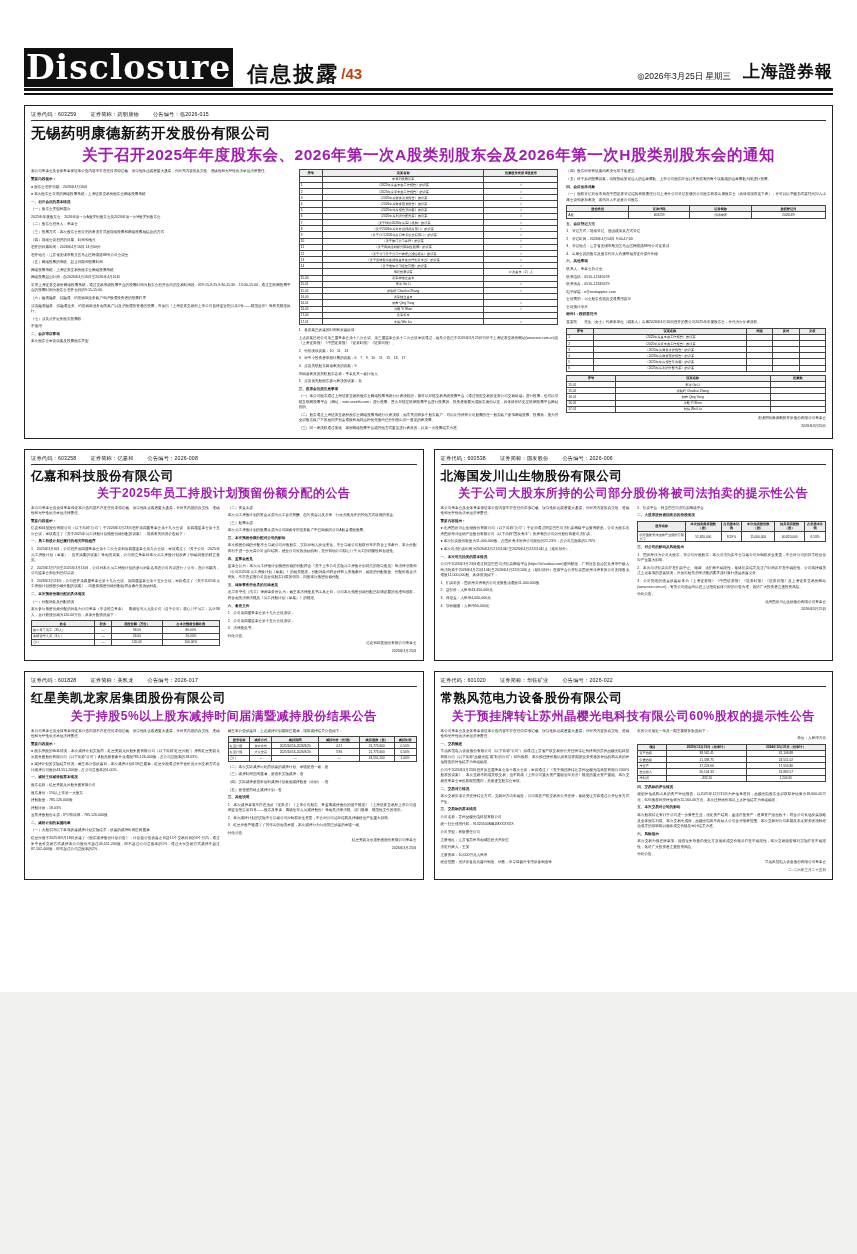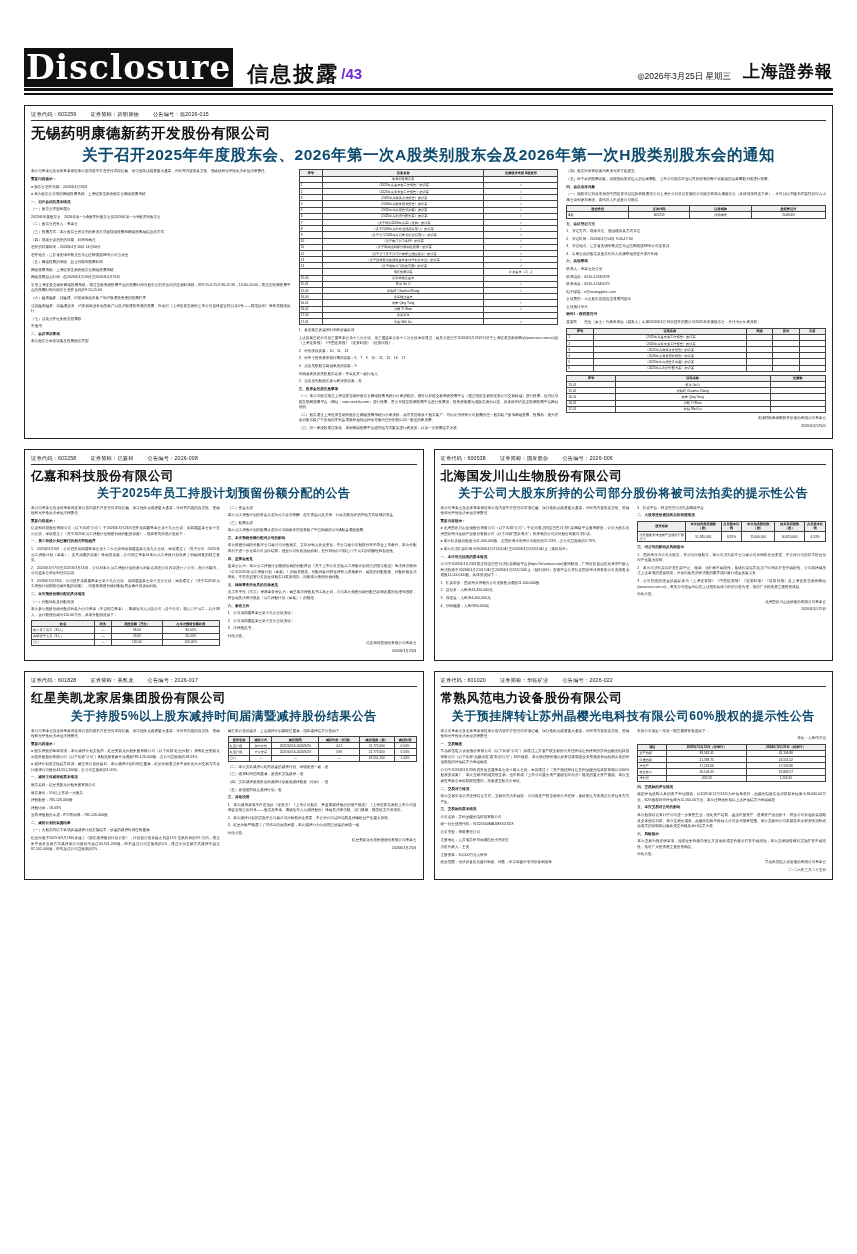--- a/index.html
+++ b/index.html
@@ -1,36 +1,36 @@
 <!DOCTYPE html>
 <html><head>
 <meta charset="utf-8">
 <style>
   html,body{margin:0;padding:0;background:#f0f0ee;}
   body{font-family:"Liberation Sans","DejaVu Sans",sans-serif;}
   .page{
-    width:857px;height:1254px;margin:0 auto;background:#ffffff;position:relative;
+    width:857px;height:992px;margin:0 auto;background:#ffffff;position:relative;
     box-sizing:border-box;padding:0;overflow:hidden;
   }
   
   .masthead{
     position:relative;height:58px;margin:30px 24px 0 24px;border-bottom:3px solid #111;
     display:flex;align-items:flex-end;
   }
   .mast-disclosure{
     font-family:"DejaVu Serif","Liberation Serif",serif;
     font-size:33px;font-weight:bold;letter-spacing:1px;color:#111;
     line-height:1;padding-bottom:4px;
     border-bottom:0;
   }
   .mast-disclosure .hl{background:#111;color:#fff;padding:0 2px;}
   .mast-cn{
     font-size:21px;font-weight:bold;color:#111;margin-left:14px;letter-spacing:2px;
   }
-  .mast-page{font-size:15px;font-weight:bold;color:#6d28d9;padding-bottom:6px;margin-left:2px;text-align:center;}
+  .mast-page{font-size:15px;font-weight:bold;color:#c2410c;padding-bottom:6px;margin-left:2px;text-align:center;}
   .mast-right{margin-left:auto;display:flex;align-items:flex-end;padding-bottom:5px;gap:12px;}
   .mast-date{font-size:8.5px;color:#111;}
   .mast-paper{
     font-family:"DejaVu Serif","Liberation Serif",serif;
     font-size:17px;font-weight:bold;color:#111;letter-spacing:1px;margin-top:29px;
   }
   .mast-rule2{height:2px;background:#111;margin:2px 24px 0 24px;}
 
   
   .sheet{padding:10px 24px 16px 24px;}
@@ -39,21 +39,21 @@
   .row2 > .box{flex:1 1 0;}
   .codeline{
     display:flex;gap:14px;font-size:5.2px;color:#111;border-bottom:1px solid #333;
     padding-bottom:2px;margin-bottom:3px;letter-spacing:0.2px;
   }
   .title-main{
     font-size:14.5px;font-weight:bold;color:#111;line-height:1.35;
     letter-spacing:0.5px;margin:2px 0 1px 0;
   }
   .title-sub{
-    text-align:center;font-size:15.5px;font-weight:bold;color:#0c4a6e;line-height:1.35;
+    text-align:center;font-size:15.5px;font-weight:bold;color:#a21caf;line-height:1.35;
     letter-spacing:0.5px;margin:0 0 4px 0;
   }
   .title-main.sm{font-size:12.5px;}
   .title-sub.sm{font-size:12px;}
 
   
   .cols3{column-count:3;column-gap:8px;}
   .cols2{column-count:2;column-gap:8px;}
   .tx{font-size:3.6px;line-height:1.55;color:#1a1a1a;text-align:justify;margin:0 0 2px 0;}
   .tx.b{font-weight:bold;}

